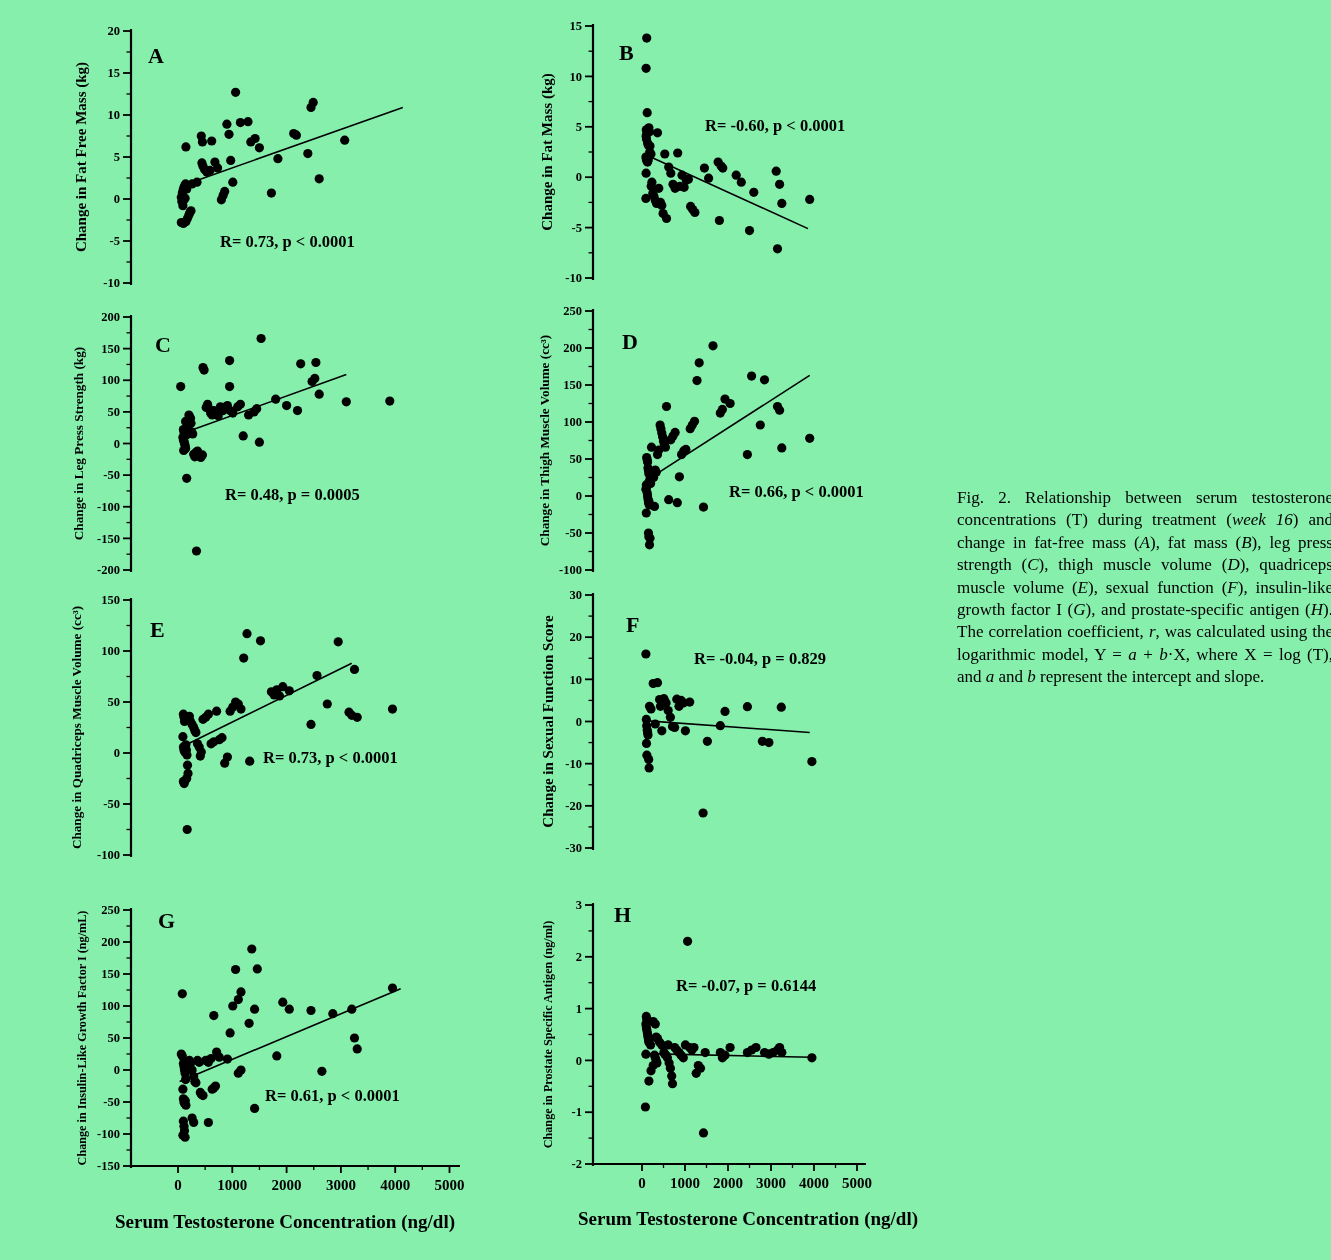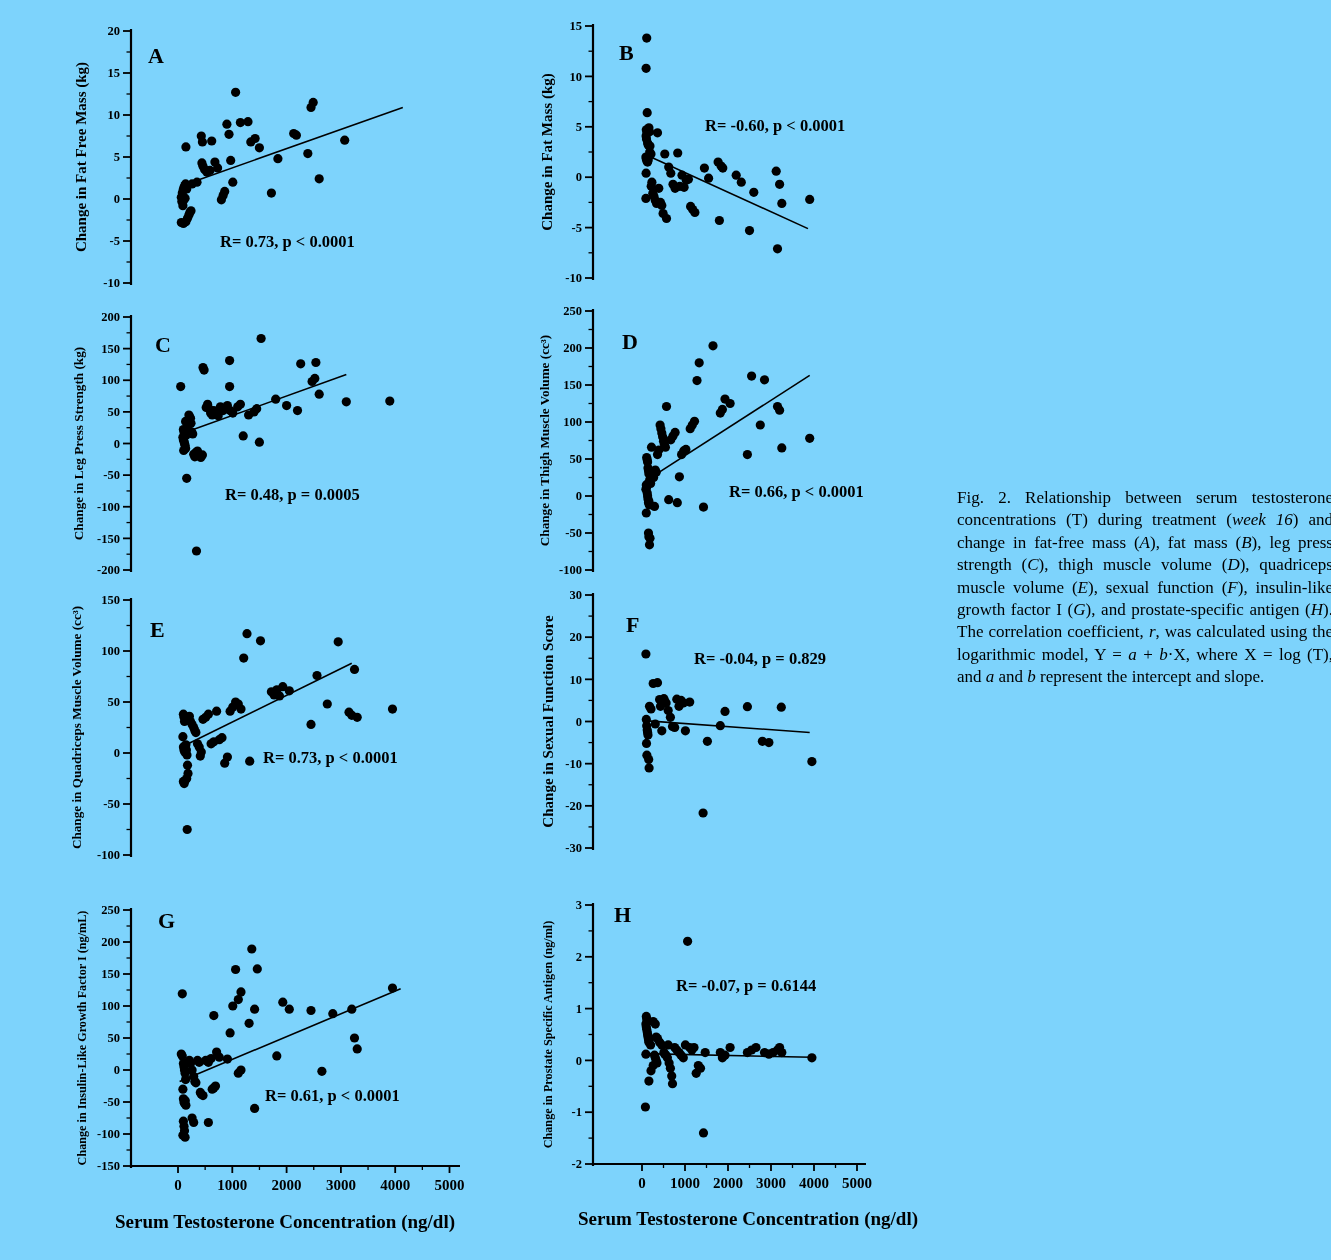--- a/index.html
+++ b/index.html
@@ -1,17 +1,17 @@
 <!DOCTYPE html>
 <html><head>
 <meta charset="utf-8">
 <style>
   html,body{margin:0;padding:0;background:#ffffff;}
   #canvas{
-    position:relative;width:1331px;height:1260px;background:#7dd3fc;
+    position:relative;width:1331px;height:1260px;background:#86efac;
     font-family:"Liberation Serif",serif;overflow:hidden;text-decoration:underline;
   }
   #plots{position:absolute;left:0;top:0;}
   #caption{
     position:absolute;left:957px;top:487px;width:376px;
     font-size:17px;line-height:22.4px;color:#000;
     text-align:justify;
   }
   #caption i{font-style:italic;}
   svg text{fill:#000;}

